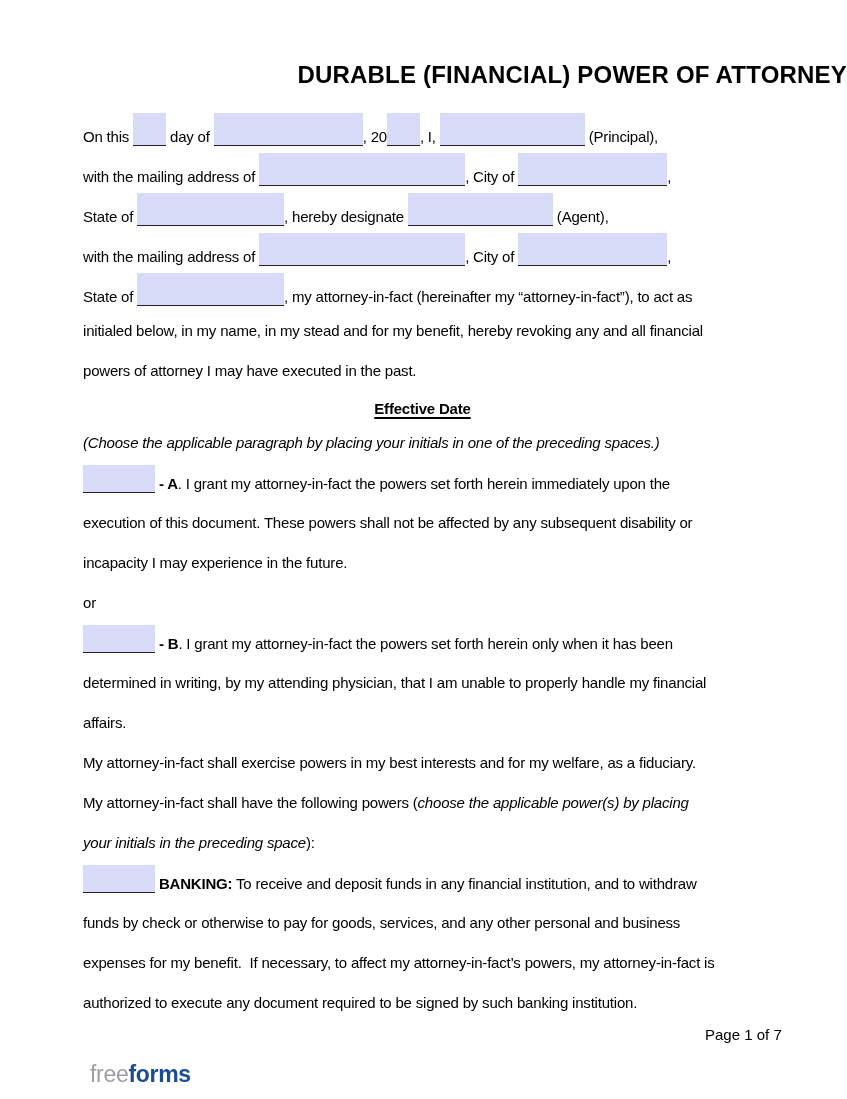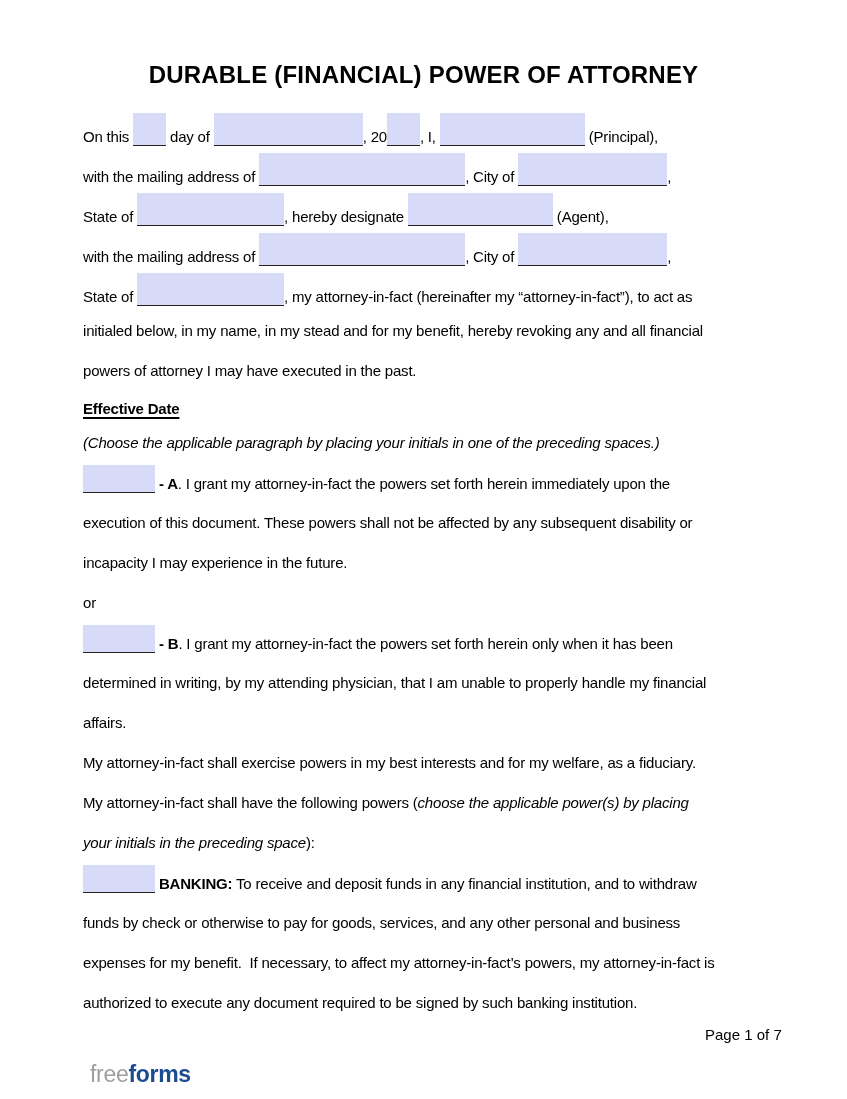--- a/index.html
+++ b/index.html
@@ -11,39 +11,40 @@
     position: relative;
     width: 847px;
     height: 1099px;
     background: #ffffff;
     font-family: "Liberation Sans", sans-serif;
     color: #000000;
     overflow: hidden;
   }
   .doc-title {
     padding-top: 60px;
-    text-align: center;
+    text-align: right;
     font-size: 24px;
     font-weight: bold;
     line-height: 30px;
     letter-spacing: 0.2px;
   }
   .doc-body {
     padding: 23px 60px 0 83px;
   }
   .line {
     height: 40px;
     line-height: 36px;
     font-size: 15px;
     white-space: nowrap;
     letter-spacing: -0.2px;
   }
   .heading-line {
     height: 32px;
     line-height: 32px;
+    text-align: center;
     width: 679px; 
   }
   .heading-text {
     font-weight: bold;
     text-decoration: underline;
     text-decoration-thickness: 1.5px;
     text-underline-offset: 3px;
   }
   .bold { font-weight: bold; }
   .italic { font-style: italic; }

